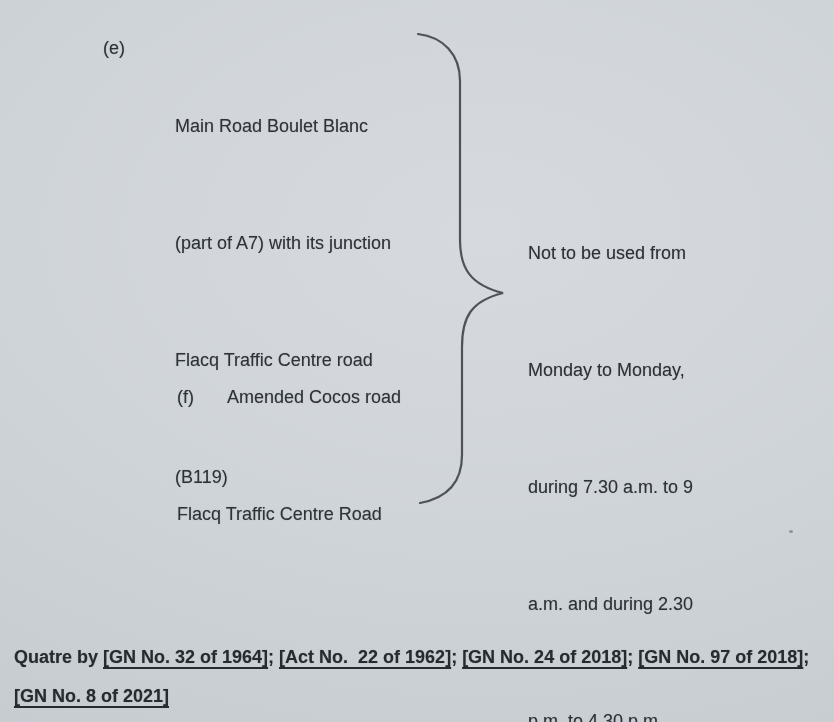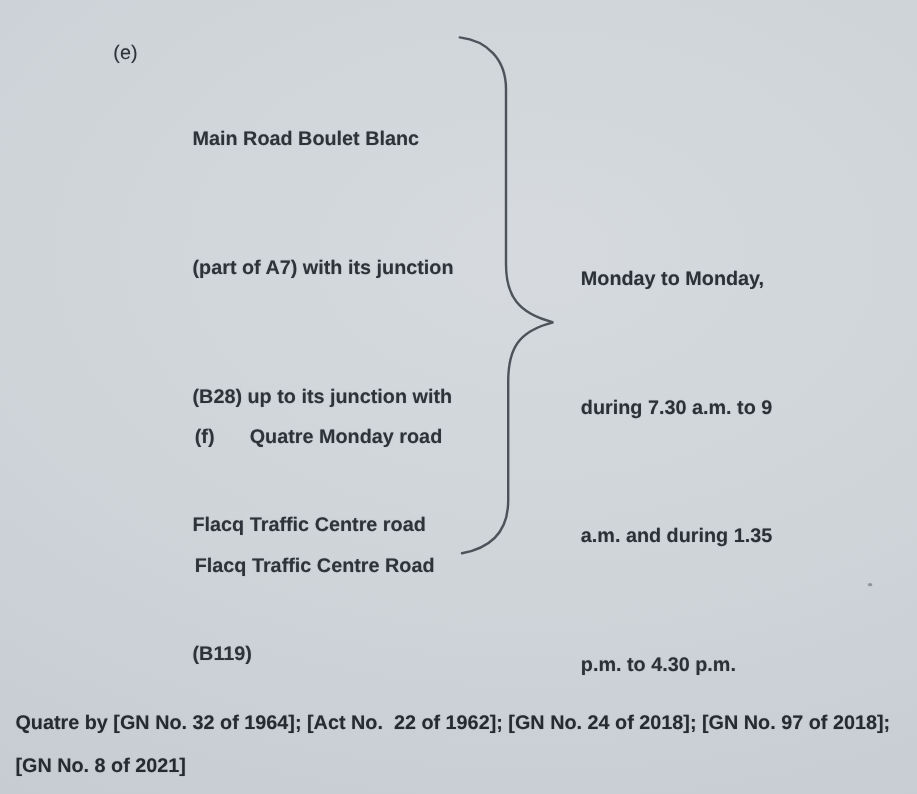--- a/index.html
+++ b/index.html
@@ -12,70 +12,71 @@
     background:
       radial-gradient(ellipse 120% 90% at 58% 32%, #d6dade 0%, #cfd4d9 48%, #c5cad0 100%);
   }
   .page *{box-sizing:border-box;}
   .txt{
     position:absolute;
     font-size:18px;line-height:39px;color:#2e333a;
     text-shadow:0 0 1px rgba(46,51,58,0.35);
     white-space:pre;
   }
-  .line{height:39px;font-weight:bold;}
+  .line{height:39px;}
   .f-label{display:inline-block;width:50px;}
   .note{color:#2c3138;}
   .amendment{
     position:absolute;left:14px;top:620px;width:806px;
     font-size:18px;line-height:39px;font-weight:bold;color:#262b31;
     text-shadow:0 0 1px rgba(38,43,49,0.35);
     white-space:pre-wrap;
   }
   .cite{
+    text-decoration:underline;
     text-decoration-thickness:2px;
     text-underline-offset:4px;
     margin-top:47px;
   }
   .brace{position:absolute;left:403px;top:24px;}
   .speck{
     position:absolute;left:789px;top:530px;width:4px;height:3px;
     background:rgba(90,96,105,0.55);border-radius:50%;
   }
 </style>
 </head>
 <body>
 
 <div class="page">
 
   <div class="txt" style="left:103px;top:29px;">(e)</div>
 
   <div class="txt" style="left:175px;top:29px;">
     <div class="line">Main Road Boulet Blanc</div>
     <div class="line">(part of A7) with its junction</div>
-    <div class="line">(B28) up to its junction with</div>
     <div class="line">Flacq Traffic Centre road</div>
     <div class="line">(B119)</div>
   </div>
 
   <div class="txt" style="left:177px;top:300px;">
-    <div class="line"><span class="f-label">(f)</span><span>Quatre Monday road</span></div>
+    <div class="line"><span class="f-label">(f)</span><span>Amended Cocos road</span></div>
     <div class="line">Flacq Traffic Centre Road</div>
     
     
   </div>
 
   <svg class="brace" width="110" height="492" viewBox="0 0 110 492">
     <path d="M15,10 C40,13 57,30 57,57 L57,216 C57,245 68,261 100,269 C68,277 59,293 59,323 L59,431 C59,459 44,474 17,479" fill="none" stroke="#3f444b" stroke-width="2.2" stroke-linecap="round" opacity="0.9"></path>
   </svg>
 
   <div class="txt note" style="left:528px;top:156px;">
+    <div class="line">Not to be used from</div>
     <div class="line">Monday to Monday,</div>
     <div class="line">during 7.30 a.m. to 9</div>
-    <div class="line">a.m. and during 1.35</div>
+    <div class="line">a.m. and during 2.30</div>
     <div class="line">p.m. to 4.30 p.m.</div>
   </div>
 
   <div class="speck"></div>
 
   <p class="amendment"><span>Quatre by </span><span class="cite">[GN No. 32 of 1964]</span><span>; </span><span class="cite">[Act No.  22 of 1962]</span><span>; </span><span class="cite">[GN No. 24 of 2018]</span><span>; </span><span class="cite">[GN No. 97 of 2018]</span><span>; </span><span class="cite">[GN No. 8 of 2021]</span></p>
 
 </div>
 
 </body></html>

